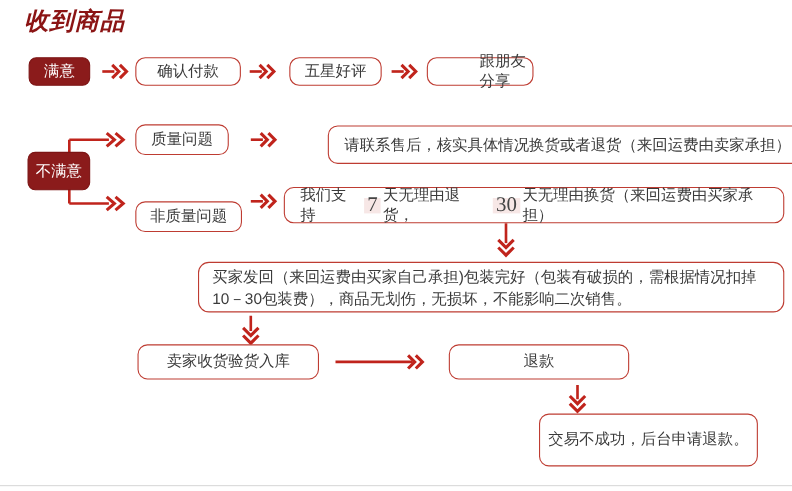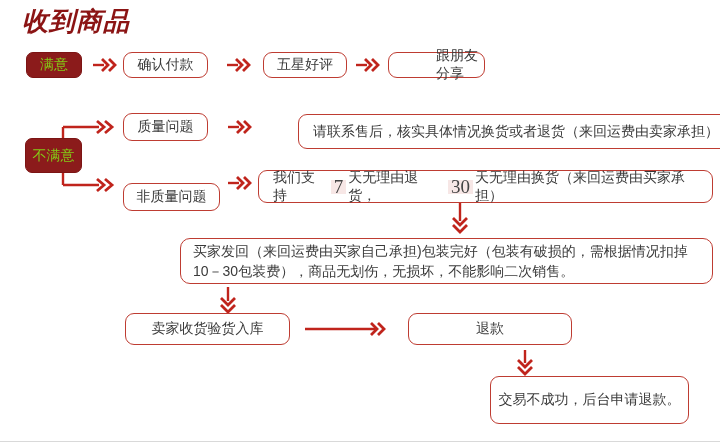--- a/index.html
+++ b/index.html
@@ -1,25 +1,25 @@
 <!DOCTYPE html>
 <html><head>
 <meta charset="utf-8">
 <style>
   html,body{margin:0;padding:0;background:#fff;}
   body{font-family:"Liberation Sans",sans-serif;}
   .stage{position:relative;width:720px;height:446px;background:#ffffff;overflow:hidden;}
 
-  .title{position:absolute;left:22px;top:4px;font-size:26px;font-weight:bold;
+  .title{position:absolute;left:22px;top:4px;font-size:22px;font-weight:bold;
          font-style:italic;color:#8b1414;letter-spacing:1px;}
 
   .box{position:absolute;box-sizing:border-box;display:flex;align-items:center;
        justify-content:center;font-size:14px;color:#3a3a3a;background:#fff;
        border:1.5px solid #be3c32;border-radius:9px;}
-  .box.filled{background:#8b1b1b;border-color:#7c1414;color:#84cc16;border-radius:7px;}
+  .box.filled{background:#8b1b1b;border-color:#7c1414;color:#ffffff;border-radius:7px;}
   .box.left-align{justify-content:flex-start;padding-left:14px;}
   .bigbox{position:absolute;box-sizing:border-box;background:#fff;
           border:1.5px solid #be3c32;border-radius:10px;font-size:14px;color:#3a3a3a;
           padding:3px 12px;line-height:20px;display:flex;flex-direction:column;
           justify-content:center;}
 
   .hl{font-family:"Liberation Serif",serif;font-size:19px;line-height:14px;
       background:#f7e7e6;color:#444;padding:0 3px;margin:0 2px;}
 
   svg.arrow{position:absolute;overflow:visible;}
@@ -35,21 +35,21 @@
   <div class="title">收到商品</div>
 
   <div class="box filled" style="left:26px;top:52px;width:56px;height:26px;">满意</div>
 
   <svg class="arrow" style="left:93px;top:58px;" width="24" height="14" viewBox="0 0 24 14">
     <path d="M0 7 H11" stroke-width="2.4"></path>
       <path d="M9 1 L15 7 L9 13" stroke-width="2.8"></path>
       <path d="M16 1 L22 7 L16 13" stroke-width="2.8"></path>
   </svg>
 
-  <div class="box" style="left:123px;top:52px;width:85px;height:26px;">确认付款</div>
+  <div class="box" style="left:123px;top:52px;width:96px;height:26px;">确认付款</div>
 
   <svg class="arrow" style="left:227px;top:58px;" width="24" height="14" viewBox="0 0 24 14">
     <path d="M0 7 H11" stroke-width="2.4"></path>
       <path d="M9 1 L15 7 L9 13" stroke-width="2.8"></path>
       <path d="M16 1 L22 7 L16 13" stroke-width="2.8"></path>
   </svg>
 
   <div class="box" style="left:263px;top:52px;width:84px;height:26px;">五星好评</div>
 
   <svg class="arrow" style="left:356px;top:58px;" width="24" height="14" viewBox="0 0 24 14">

